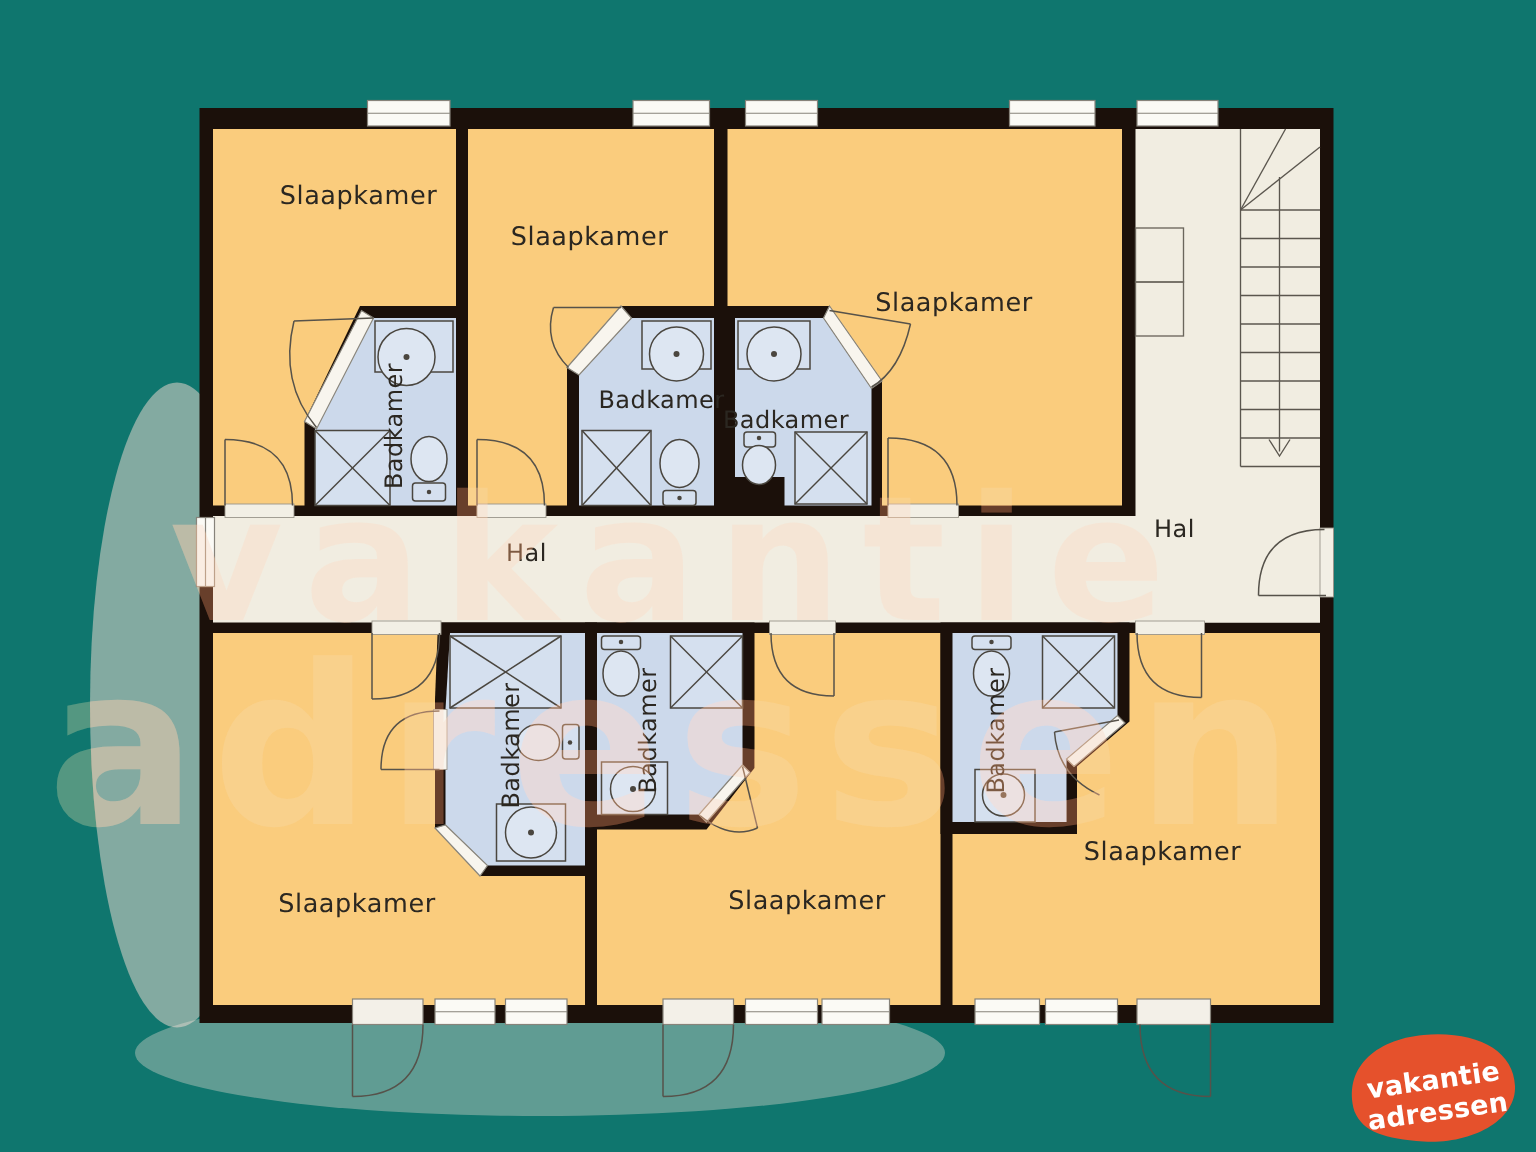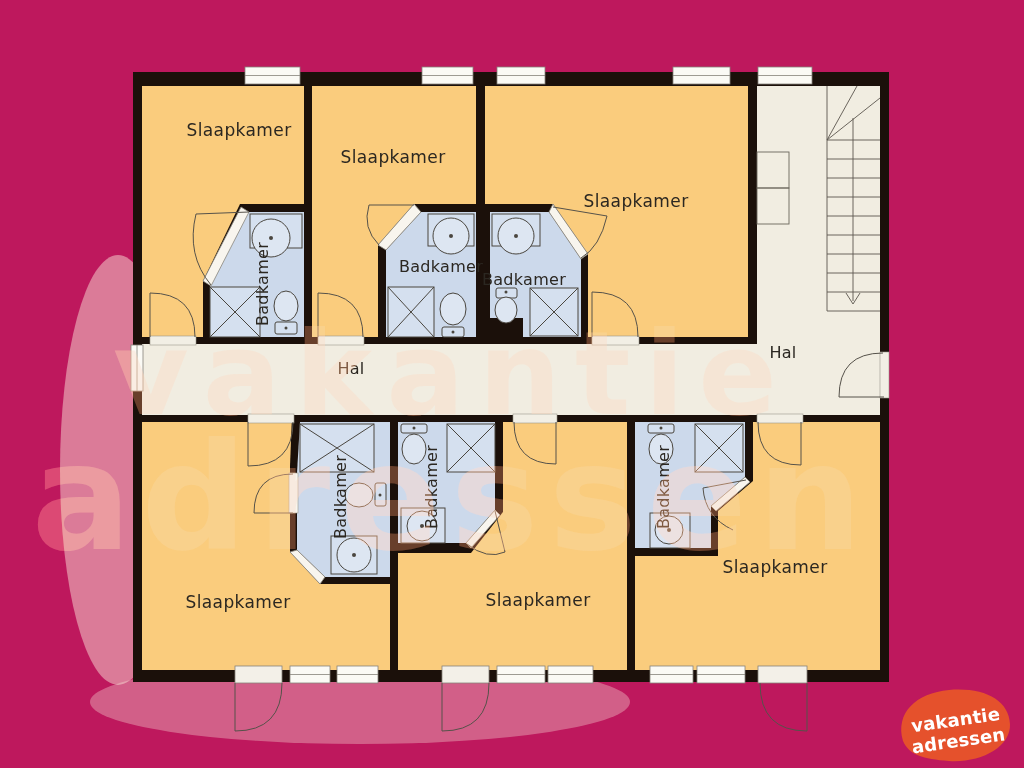--- a/index.html
+++ b/index.html
@@ -1,18 +1,18 @@
 <!DOCTYPE html>
 <html><head>
 <meta charset="utf-8">
 <style>
   html,body { margin:0; padding:0; background:#ffffff; }
   #stage {
     position:relative; width:1024px; height:768px; overflow:hidden;
-    background:#be185d; font-family:"DejaVu Sans", sans-serif;
+    background:#0f766e; font-family:"DejaVu Sans", sans-serif;
   }
   #plan-svg { position:absolute; left:0; top:0; }
   .room-label { font-size:17px; fill:#2b2721; letter-spacing:.4px; }
   .bath-label { font-size:16px; fill:#2b2721; letter-spacing:.3px; }
   .hal-label  { font-size:16px; fill:#2b2721; letter-spacing:.3px; }
   text { text-anchor:middle; }
   .wall-line  { stroke:#56524a; stroke-width:1; fill:none; }
   .stair-line { stroke:#5b564e; stroke-width:.9; fill:none; }
   .fixture    { stroke:#4a463f; stroke-width:1; fill:#d5e0ef; }
   .fixture-lt { stroke:#4a463f; stroke-width:1; fill:#dde6f2; }

